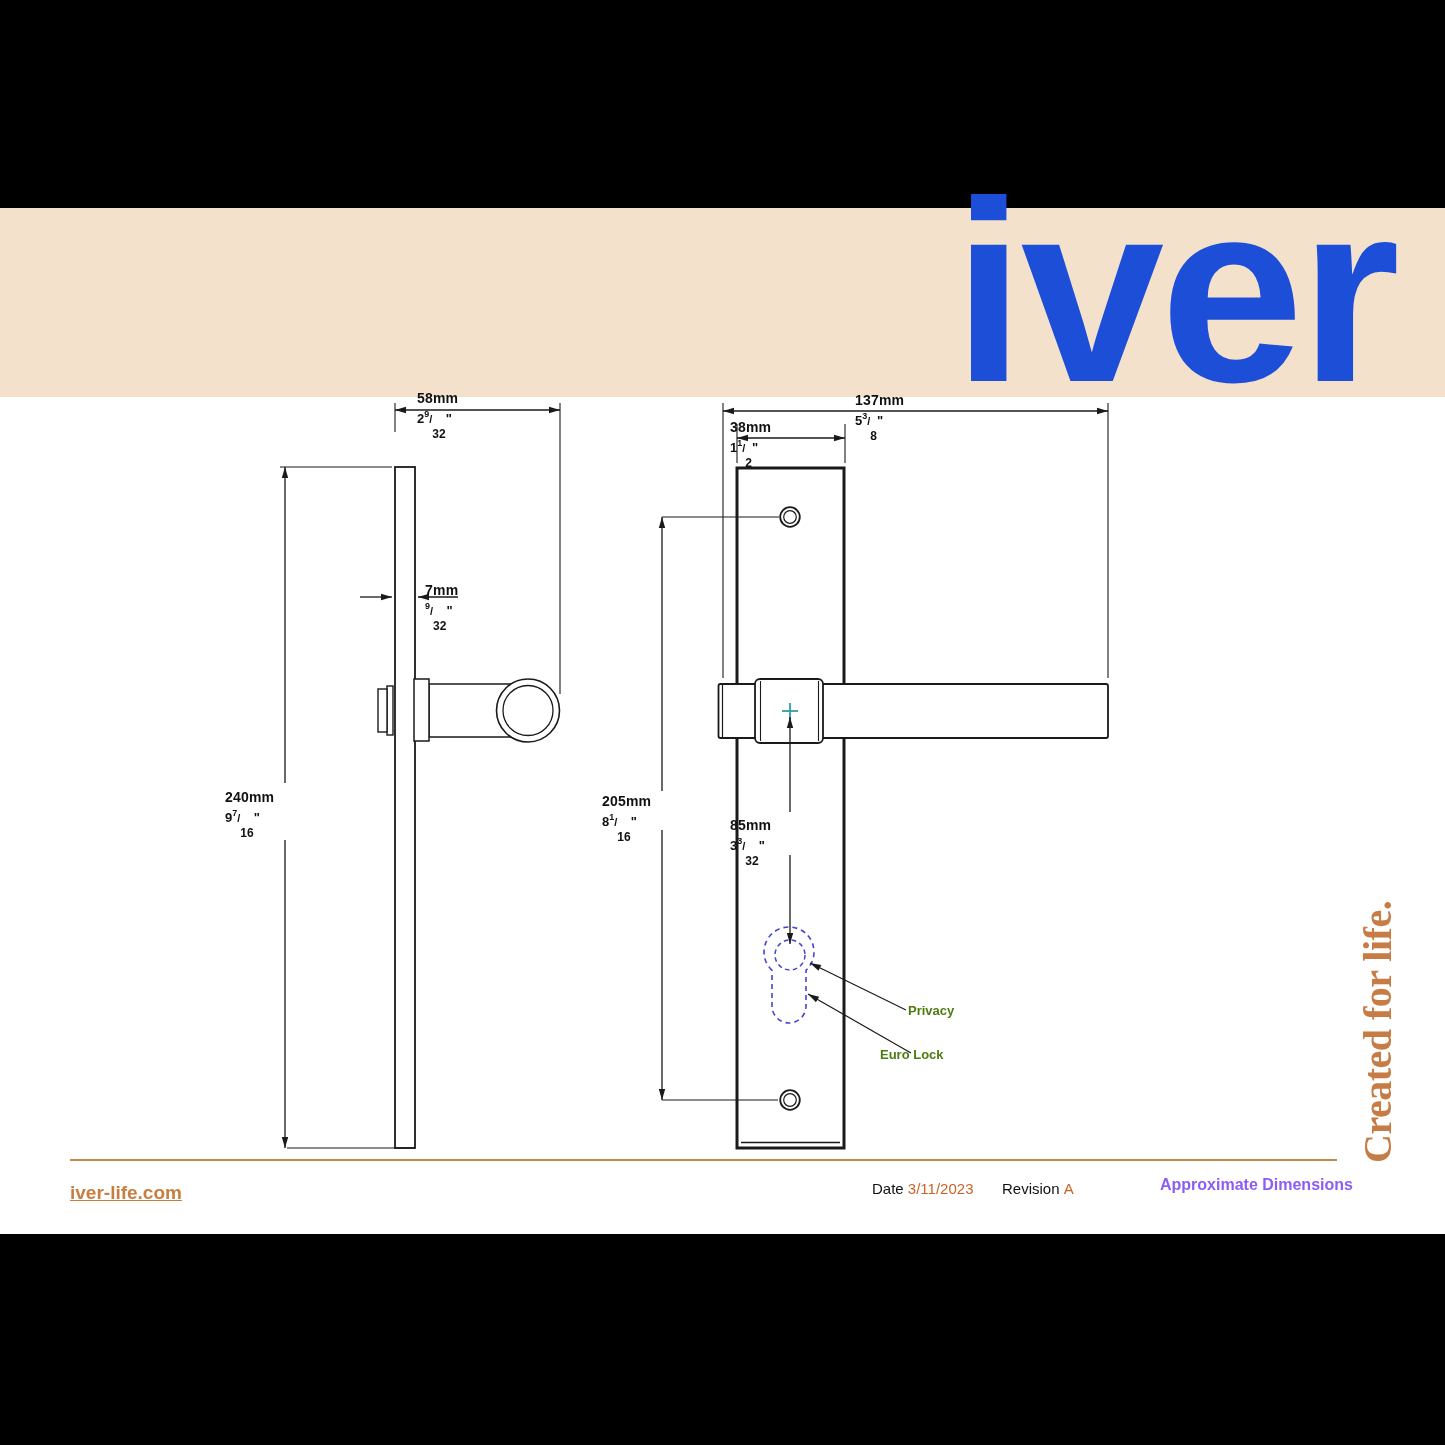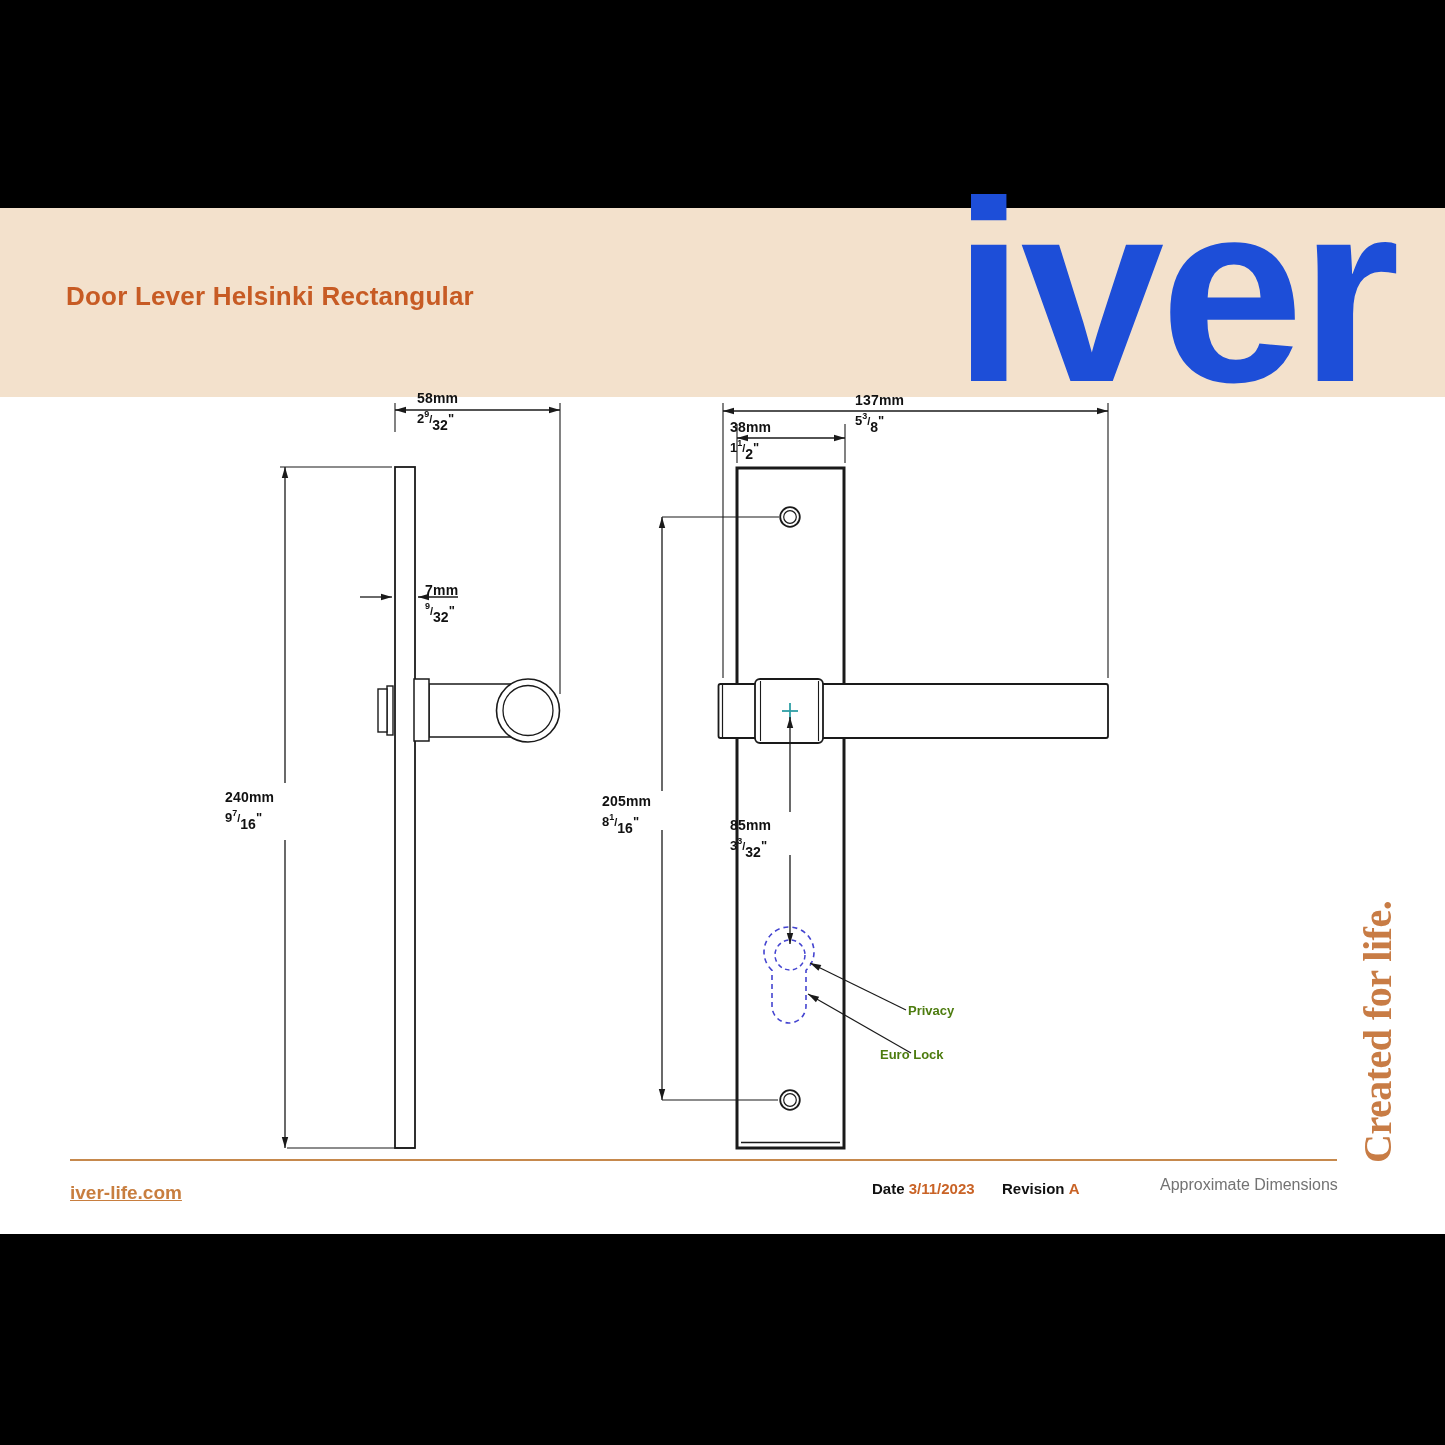--- a/index.html
+++ b/index.html
@@ -10,43 +10,42 @@
   .bar.bottom{top:1234px;height:211px;}
   .band{position:absolute;left:0;top:208px;width:1445px;height:189px;background:#F3E1CC;}
   .title{position:absolute;left:66px;top:281px;font-size:26px;font-weight:700;color:#C75B24;letter-spacing:.2px;}
   .logo{position:absolute;left:953px;top:163px;font-family:Liberation Sans, sans-serif;
         font-weight:700;font-size:258px;line-height:1;letter-spacing:-4px;color:#1d4ed8;}
   svg.draw{position:absolute;left:0;top:0;width:1445px;height:1445px;}
   .dim{position:absolute;color:#111;font-weight:700;}
   .dim .mm{font-size:14px;line-height:17px;letter-spacing:.2px;}
   .dim .in{font-size:13px;line-height:17px;}
   .dim sup{font-size:9px;position:relative;top:-1px;}
-  .dim sub{font-size:14px;position:relative;top:3px;}
+  .dim sub{font-size:12px;position:relative;top:11px;}
   .dim .sl{font-size:11px;}
   .callout{position:absolute;font-size:13px;font-weight:700;color:#4d7c0f;}
   .rule{position:absolute;left:70px;top:1159px;width:1267px;height:2px;background:#C6894D;}
   .website{position:absolute;left:70px;top:1182px;font-size:19px;font-weight:700;color:#C87E3F;text-decoration:underline;}
-  .foot{position:absolute;top:1180px;font-size:15px;font-weight:700;color:#111;}
+  .foot{position:absolute;top:1180px;font-size:15px;font-weight:400;color:#111;}
   .foot .orange{color:#C96326;}
-  .note{position:absolute;left:1160px;top:1176px;font-size:16px;font-weight:400;color:#737373;text-align:right;}
+  .note{position:absolute;left:1160px;top:1176px;font-size:16px;font-weight:700;color:#8b5cf6;text-align:right;}
   .tagline{position:absolute;left:1354px;top:848px;height:315px;width:54px;
            writing-mode:vertical-rl;transform:rotate(180deg);
            font-family:"Liberation Serif", serif;font-weight:700;font-size:40px;
            letter-spacing:-.5px;color:#C87C45;}
 </style>
 </head>
 <body>
 
 <div class="page">
 
   <div class="bar top"></div>
   <div class="bar bottom"></div>
 
   <div class="band"></div>
-  <div class="title">Door Lever Helsinki Rectangular</div>
   <div class="logo">iver</div>
 
   <svg class="draw" viewBox="0 0 1445 1445">
     <defs>
       <marker id="arr" viewBox="0 0 12 8" refX="11.5" refY="4" markerWidth="12" markerHeight="8" markerUnits="userSpaceOnUse" orient="auto-start-reverse">
         <path d="M0.5,0.8 L11.5,4 L0.5,7.2 Z" fill="#1a1a1a"></path>
       </marker>
     </defs>
 
     <g stroke="#1a1a1a" fill="none">

